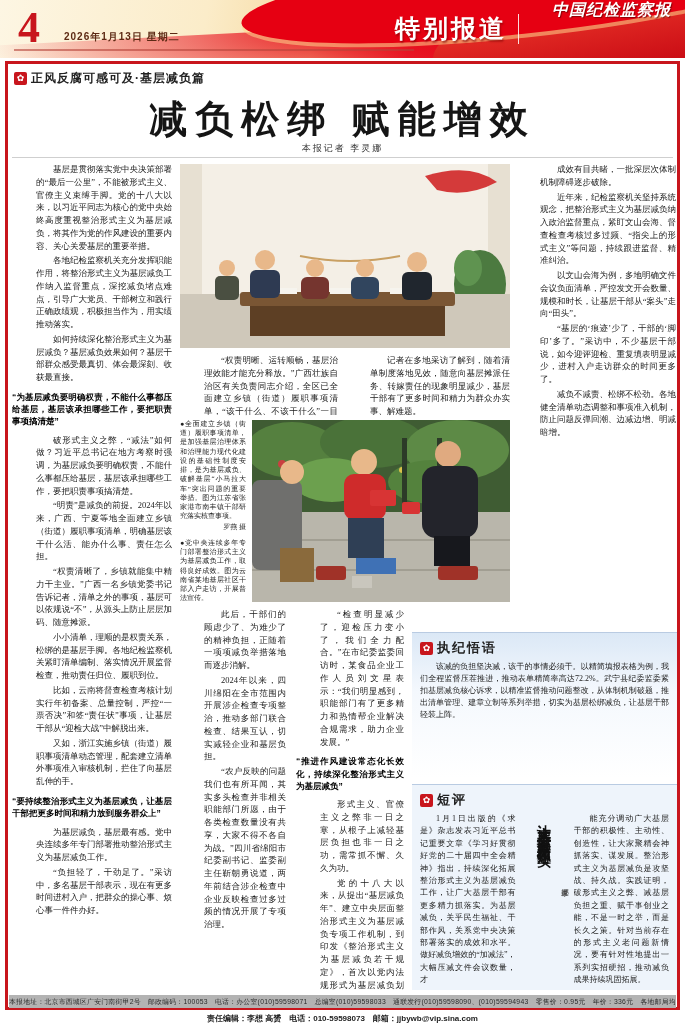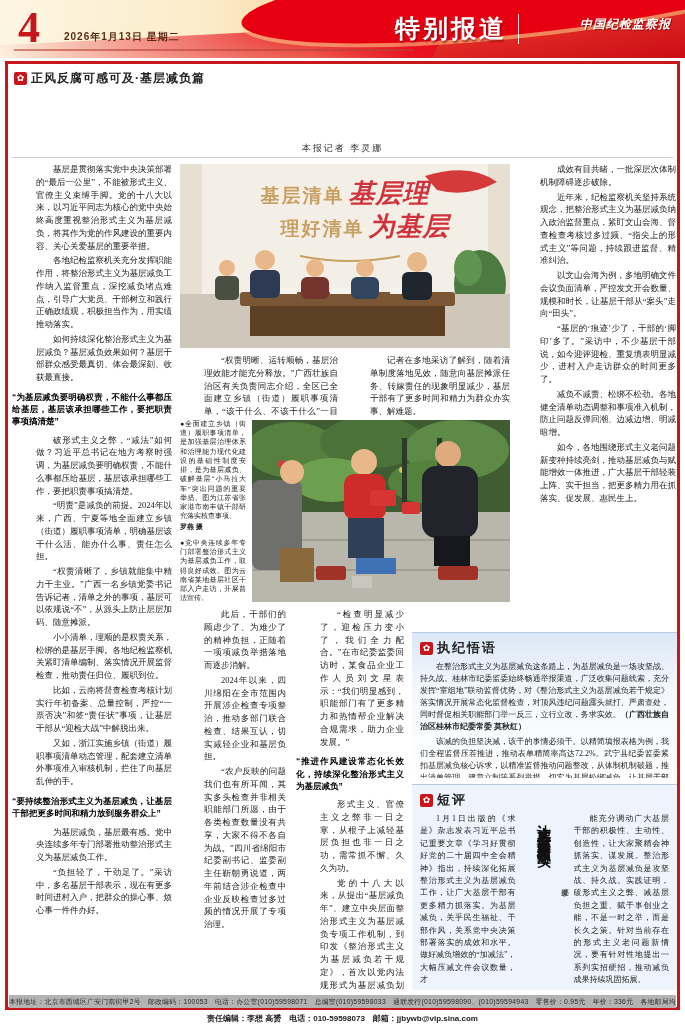--- a/index.html
+++ b/index.html
@@ -24,42 +24,42 @@
   .swoosh3 { position:absolute; left:430px; top:-30px; width:420px; height:110px;
     border-radius:50%; background:linear-gradient(#f3402f,#c40511); transform:rotate(-10deg); }
   .page-num { position:absolute; left:18px; top:2px; font-size:44px; font-weight:bold; color:#c8161d;
     font-family:"Liberation Serif", serif; }
   .page-num-rule { position:absolute; left:14px; top:49px; width:400px; height:2px; background:#b5453a; opacity:.6; }
   .date-line { position:absolute; left:64px; top:30px; font-size:10px; font-weight:bold; color:#5d2a14;
     font-family:"Liberation Sans", sans-serif; letter-spacing:1px;text-align:right; }
   .section-title { position:absolute; right:178px; top:12px; font-size:25px; font-weight:900; color:#fff;
     font-family:"Liberation Sans", sans-serif; letter-spacing:3px; text-shadow:1px 2px 2px rgba(120,0,0,.6); }
   .mast-divider { position:absolute; right:166px; top:14px; width:1px; height:30px; background:rgba(255,255,255,.85); }
-  .paper-name { position:absolute; right:14px; top:16px; font-size:12px; font-weight:bold; font-style:italic;
+  .paper-name { position:absolute; right:14px; top:0; font-size:16px; font-weight:bold; font-style:italic;
     color:#fff; font-family:"Liberation Serif", serif; letter-spacing:1px; text-shadow:1px 1px 1px rgba(100,0,0,.7);margin-left:24px; }
   
   .frame { position:absolute; left:5px; top:61px; width:675px; height:949px; border:3px solid #c8161d; background:#fff; }
   
   .rubric { position:absolute; left:14px; top:70px; height:16px; display:flex; align-items:center; gap:4px;
     font-family:"Liberation Sans", sans-serif; }
   .emblem { display:inline-flex; width:13px; height:13px; background:#c8161d; color:#fff; font-size:9px;
     align-items:center; justify-content:center; border-radius:2px; }
   .rubric-text { font-size:12px; font-weight:bold; color:#222; letter-spacing:1px; }
   .headline { position:absolute; left:0; top:94px; width:685px; text-align:center; font-size:38px; font-weight:900;
     color:#151515; letter-spacing:8px; font-family:"Liberation Sans", sans-serif; }
   .byline { position:absolute; left:0; top:142px; width:685px; text-align:center; font-size:9px; color:#333;
     font-family:"Liberation Sans", sans-serif; letter-spacing:2px; }
   .head-rule { position:absolute; left:12px; top:157px; width:661px; height:1px; background:#cfcfcf; }
   
   .col { position:absolute; font-size:8.5px; line-height:1.5; text-align:justify; color:#1a1a1a; overflow:hidden; }
   .col p { text-indent:2em; margin-bottom:2px;margin-left:24px; }
   .subhead { font-weight:bold; text-indent:0 !important; margin:7px 0 6px !important; color:#000;
     font-family:"Liberation Sans", sans-serif; line-height:1.45; }
   .caption-block { font-size:7px; line-height:1.32; color:#222; text-align:justify; margin-bottom:7px; }
-  .credit { display:block; text-align:left; font-weight:bold; margin-top:1px; }
+  .credit { display:block; text-align:right; font-weight:normal; margin-top:1px; }
   
   .photo { position:absolute; overflow:hidden; background:#ddd; }
   .photo svg { display:block; }
   .banner-text { position:absolute; left:0; top:14px; width:100%; text-align:center;
     font-family:"Liberation Serif", serif; line-height:1.25; }
   .bt-gold { color:#c9a063; font-weight:bold; font-size:19px; letter-spacing:2px; }
   .bt-red  { color:#d0333d; font-weight:900; font-style:italic; font-size:26px; letter-spacing:1px; }
   
   .sidebox { position:absolute; left:412px; width:265px; background:#eef4fb; border-top:1px solid #b9cbe2; padding:6px 8px; overflow:hidden; }
   .box-head { display:flex; align-items:center; gap:4px; margin-bottom:4px; }
@@ -95,20 +95,21 @@
     <div class="mast-divider"></div>
     <div class="paper-name">中国纪检监察报</div>
   </div>
 
   <div class="frame"></div>
 
   <div class="rubric">
     <span class="emblem">✿</span>
     <span class="rubric-text">正风反腐可感可及·基层减负篇</span>
   </div>
+  <div class="headline">减负松绑 赋能增效</div>
   <div class="byline">本报记者 李灵娜</div>
   <div class="head-rule"></div>
 
   <div class="col" style="left:12px; top:163px; width:160px; height:828px;">
     <p>基层是贯彻落实党中央决策部署的“最后一公里”，不能被形式主义、官僚主义束缚手脚。党的十八大以来，以习近平同志为核心的党中央始终高度重视整治形式主义为基层减负，将其作为党的作风建设的重要内容、关心关爱基层的重要举措。</p>
     <p>各地纪检监察机关充分发挥职能作用，将整治形式主义为基层减负工作纳入监督重点，深挖减负堵点难点，引导广大党员、干部树立和践行正确政绩观，积极担当作为，用实绩推动落实。</p>
     <p>如何持续深化整治形式主义为基层减负？基层减负效果如何？基层干部群众感受最真切、体会最深刻、收获最直接。</p>
     <p class="subhead">“为基层减负要明确权责，不能什么事都压给基层，基层该承担哪些工作，要把职责事项搞清楚”</p>
     <p>破形式主义之弊，“减法”如何做？习近平总书记在地方考察时强调，为基层减负要明确权责，不能什么事都压给基层，基层该承担哪些工作，要把职责事项搞清楚。</p>
     <p>“明责”是减负的前提。2024年以来，广西、宁夏等地全面建立乡镇（街道）履职事项清单，明确基层该干什么活、能办什么事、责任怎么担。</p>
@@ -140,30 +141,20 @@
       <rect x="70" y="106" width="30" height="28" rx="6" fill="#2e3a52"></rect>
       <circle cx="135" cy="104" r="9" fill="#e8b88a"></circle>
       <rect x="121" y="113" width="28" height="22" rx="6" fill="#75352f"></rect>
       <circle cx="185" cy="104" r="9" fill="#e8b88a"></circle>
       <rect x="171" y="113" width="28" height="22" rx="6" fill="#31455e"></rect>
       <circle cx="237" cy="98" r="10" fill="#e8b88a"></circle>
       <rect x="222" y="108" width="30" height="28" rx="6" fill="#20262e"></rect>
       <circle cx="47" cy="104" r="8" fill="#e8b88a"></circle>
       <rect x="35" y="112" width="24" height="24" rx="5" fill="#4a4f41"></rect>
     </svg>
-    <div class="banner-text">
-      <div>
-        <span class="bt-gold">基层清单</span>
-        <span class="bt-red">基层理</span>
-      </div>
-      <div style="padding-left:40px;">
-        <span class="bt-gold">理好清单</span>
-        <span class="bt-red">为基层</span>
-      </div>
-    </div>
   </div>
 
   <div class="col" style="left:180px; top:354px; width:158px; height:62px;">
     <p>“权责明晰、运转顺畅，基层治理效能才能充分释放。”广西壮族自治区有关负责同志介绍，全区已全面建立乡镇（街道）履职事项清单，“该干什么、不该干什么”一目了然。</p>
   </div>
   <div class="col" style="left:346px; top:354px; width:164px; height:62px;">
     <p>记者在多地采访了解到，随着清单制度落地见效，随意向基层摊派任务、转嫁责任的现象明显减少，基层干部有了更多时间和精力为群众办实事、解难题。</p>
   </div>
 
   <div class="col" style="left:180px; top:420px; width:66px; height:182px;">
@@ -209,42 +200,40 @@
       <rect x="150" y="82" width="18" height="12" rx="2" fill="#d83434"></rect>
     </svg>
   </div>
 
   <div class="col" style="left:516px; top:163px; width:160px; height:462px;">
     <p>成效有目共睹，一批深层次体制机制障碍逐步破除。</p>
     <p>近年来，纪检监察机关坚持系统观念，把整治形式主义为基层减负纳入政治监督重点，紧盯文山会海、督查检查考核过多过频、“指尖上的形式主义”等问题，持续跟进监督、精准纠治。</p>
     <p>以文山会海为例，多地明确文件会议负面清单，严控发文开会数量、规模和时长，让基层干部从“案头”走向“田头”。</p>
     <p>“基层的‘痕迹’少了，干部的‘脚印’多了。”采访中，不少基层干部说，如今迎评迎检、重复填表明显减少，进村入户走访群众的时间更多了。</p>
     <p>减负不减责、松绑不松劲。各地健全清单动态调整和事项准入机制，防止问题反弹回潮、边减边增、明减暗增。</p>
-    <p>如今，各地围绕形式主义老问题新变种持续亮剑，推动基层减负与赋能增效一体推进，广大基层干部轻装上阵、实干担当，把更多精力用在抓落实、促发展、惠民生上。</p>
   </div>
 
   <div class="col" style="left:180px; top:608px; width:106px; height:382px;">
     <p>此后，干部们的顾虑少了、为难少了的精神负担，正随着一项项减负举措落地而逐步消解。</p>
     <p>2024年以来，四川绵阳在全市范围内开展涉企检查专项整治，推动多部门联合检查、结果互认，切实减轻企业和基层负担。</p>
     <p>“农户反映的问题我们也有所耳闻，其实多头检查并非相关职能部门所愿，由于各类检查数量没有共享，大家不得不各自为战。”四川省绵阳市纪委副书记、监委副主任靳朝勇说道，两年前结合涉企检查中企业反映检查过多过频的情况开展了专项治理。</p>
   </div>
   <div class="col" style="left:296px; top:608px; width:108px; height:382px;">
     <p>“检查明显减少了，迎检压力变小了，我们全力配合。”在市纪委监委回访时，某食品企业工作人员刘文星表示：“我们明显感到，职能部门有了更多精力和热情帮企业解决合规需求，助力企业发展。”</p>
     <p class="subhead">“推进作风建设常态化长效化，持续深化整治形式主义为基层减负”</p>
     <p>形式主义、官僚主义之弊非一日之寒，从根子上减轻基层负担也非一日之功，需常抓不懈、久久为功。</p>
     <p>党的十八大以来，从提出“基层减负年”、建立中央层面整治形式主义为基层减负专项工作机制，到印发《整治形式主义为基层减负若干规定》，首次以党内法规形式为基层减负划出硬杠杠。</p>
   </div>
 
   <div class="sidebox" style="top:632px; height:146px; background:linear-gradient(#dbe8f6,#f4f8fd 40%,#ffffff);">
     <div class="box-head">
       <span class="emblem">✿</span>
       <span class="box-title">执纪悟语</span>
     </div>
     <div class="box-body">
-      <p><span>在整治形式主义为基层减负这条路上，为基层减负是一场攻坚战、持久战。桂林市纪委监委始终畅通举报渠道，广泛收集问题线索，充分发挥“室组地”联动监督优势，对《整治形式主义为基层减负若干规定》落实情况开展常态化监督检查，对顶风违纪问题露头就打、严肃查处，同时督促相关职能部门举一反三，立行立改，务求实效。</span><span class="box-src">（广西壮族自治区桂林市纪委常委 莫秋红）</span></p>
       <p><span>该减的负担坚决减，该干的事情必须干。以精简填报表格为例，我们全程监督压茬推进，推动表单精简率高达72.2%。武宁县纪委监委紧扣基层减负核心诉求，以精准监督推动问题整改，从体制机制破题，推出清单管理、建章立制等系列举措，切实为基层松绑减负，让基层干部轻装上阵。</span></p>
     </div>
   </div>
 
   <div class="sidebox" style="top:784px; height:206px;">
     <div class="box-head">
       <span class="emblem">✿</span>
       <span class="box-title">短评</span>
     </div>
     <div class="dp-grid">

